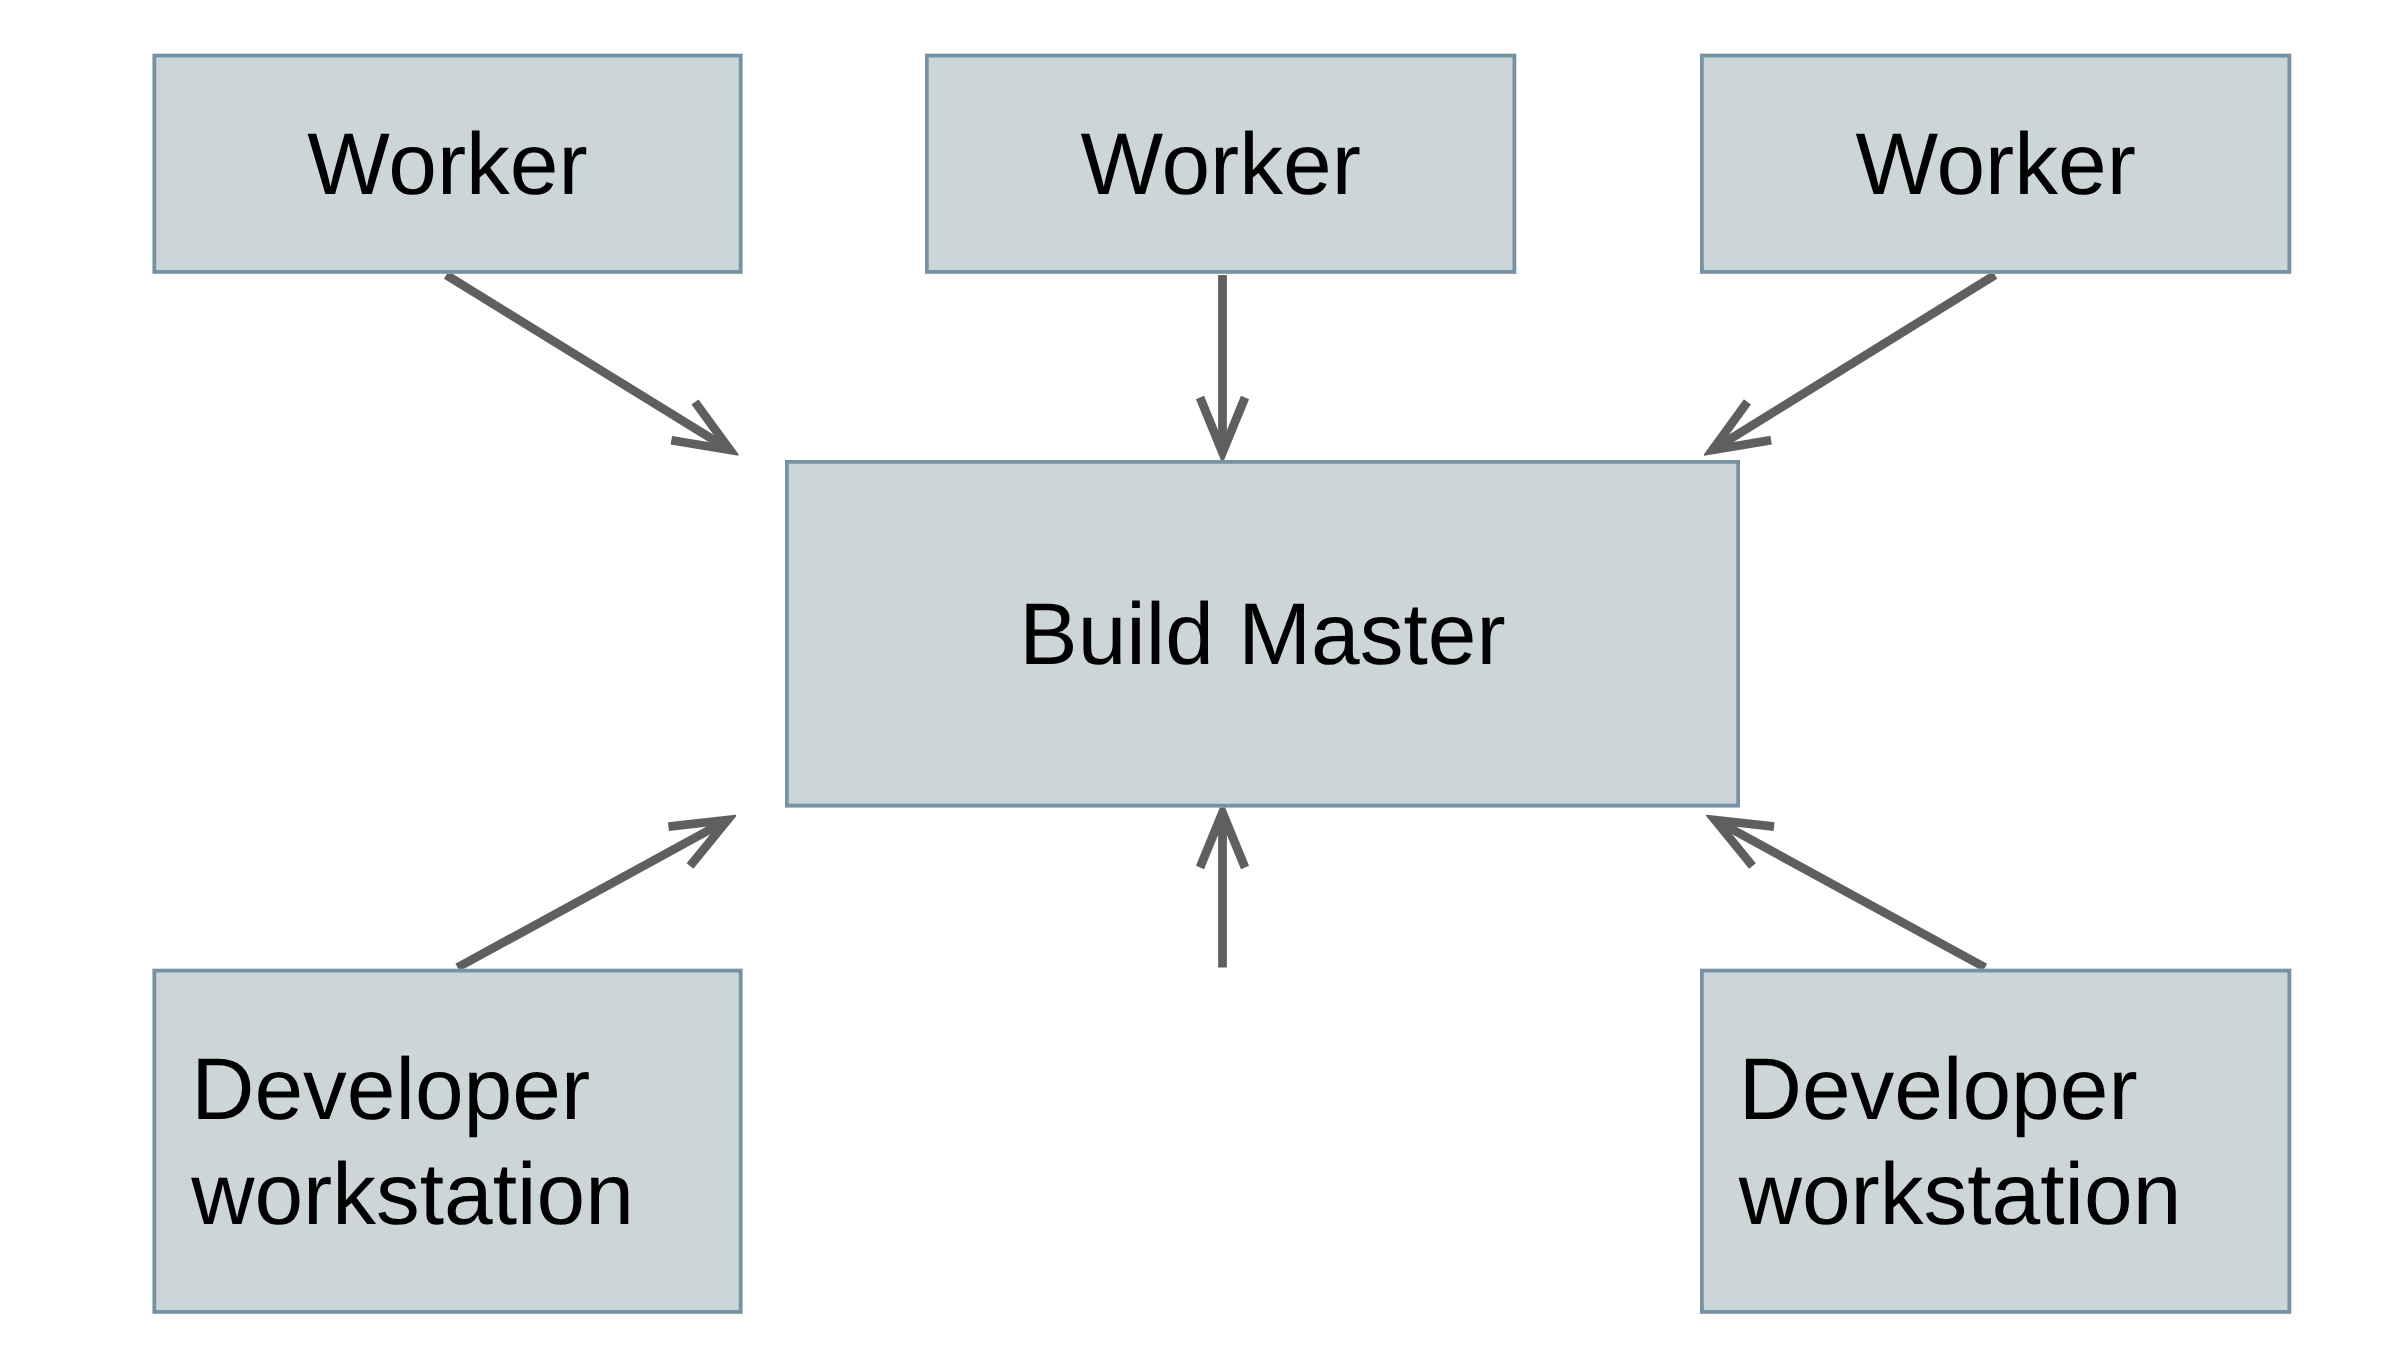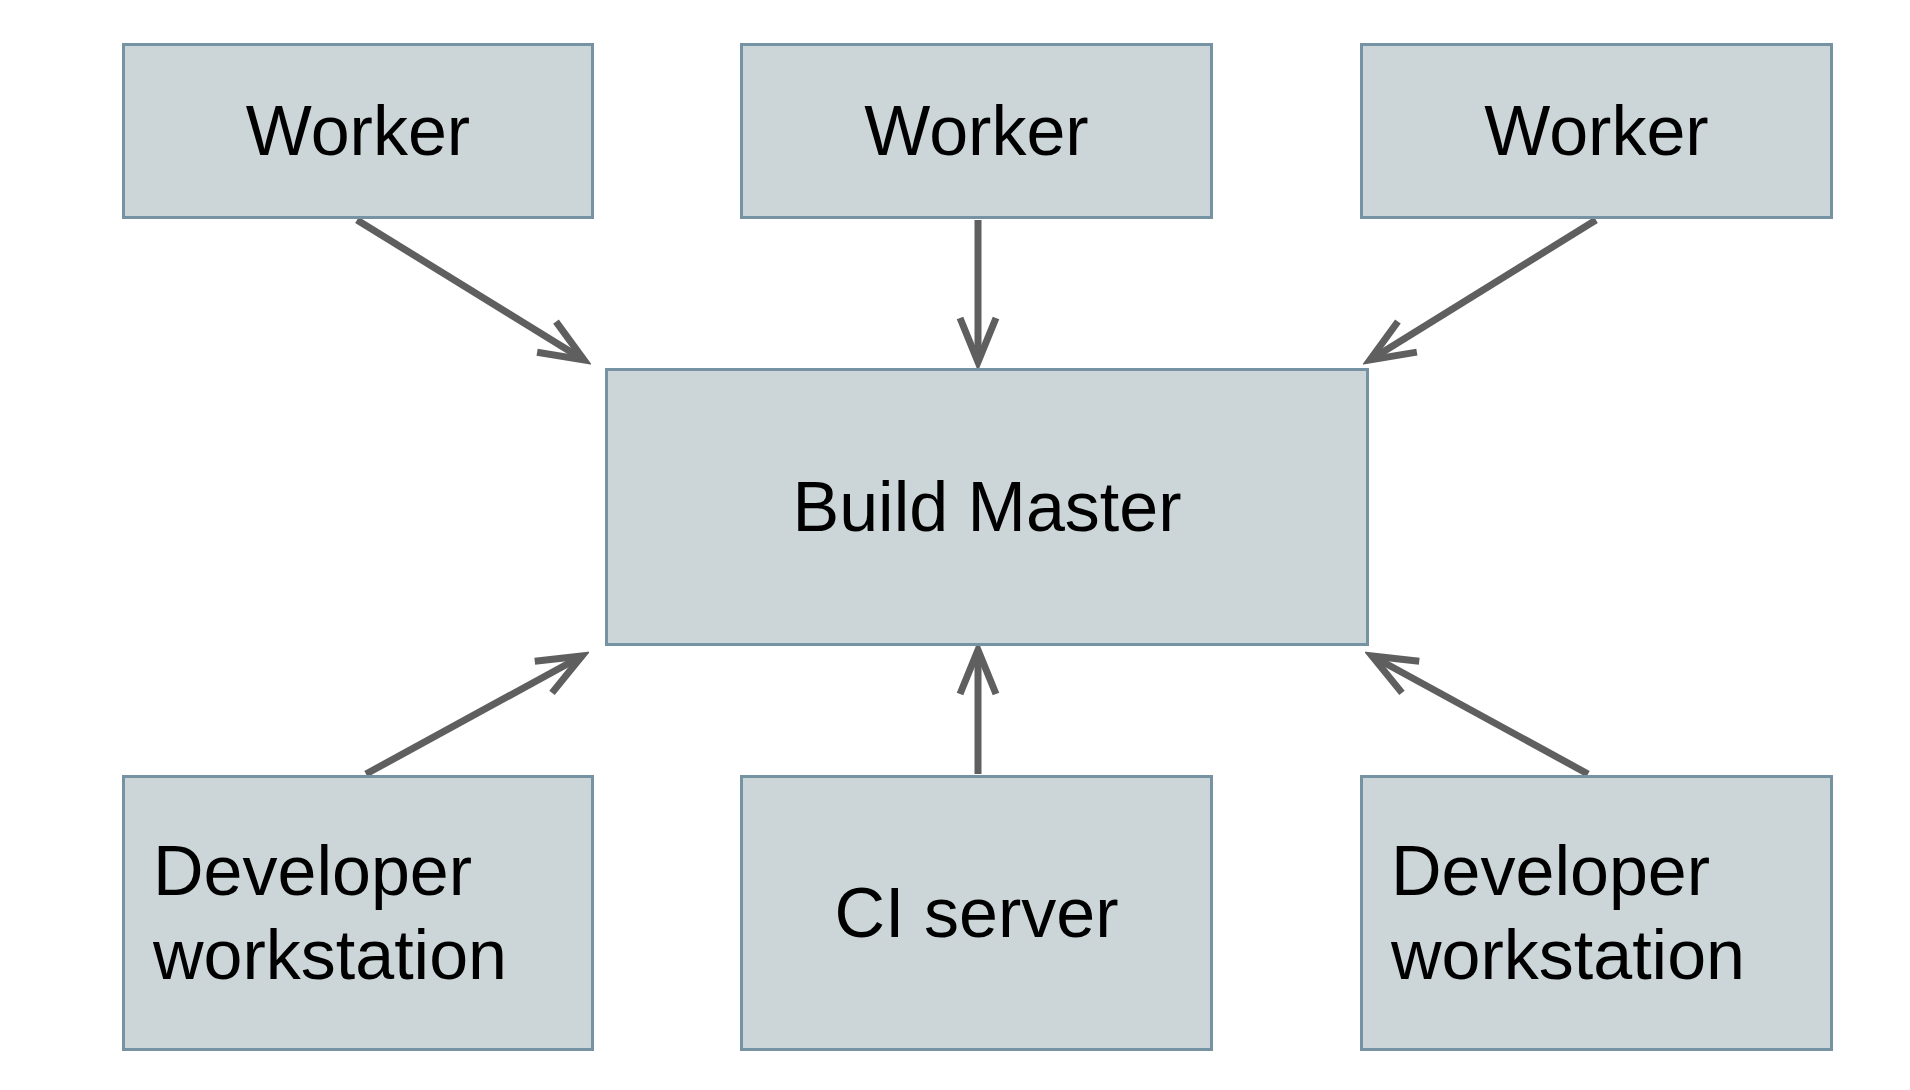--- a/index.html
+++ b/index.html
@@ -29,21 +29,21 @@
     justify-content: center;
     text-align: left;
     color: #000000;
     font-size: 70px;
     line-height: 1.2;
     padding: 0 28px;
   }
   #node-worker-1      { left: 122px;  top: 43px;  width: 472px; height: 176px; }
   #node-worker-2      { left: 740px;  top: 43px;  width: 473px; height: 176px; }
   #node-worker-3      { left: 1360px; top: 43px;  width: 473px; height: 176px; }
-  #node-build-master  { left: 605px;  top: 368px; width: 764px; height: 278px; }
+  #node-build-master  { left: 628px;  top: 368px; width: 764px; height: 278px; }
   #node-dev-left      { left: 122px;  top: 775px; width: 472px; height: 276px; }
   #node-ci-server     { left: 740px;  top: 775px; width: 473px; height: 276px; }
   #node-dev-right     { left: 1360px; top: 775px; width: 473px; height: 276px; }
   .arrow-line {
     stroke: #5f5f5f;
     stroke-width: 7;
     fill: none;
   }
 </style>
 </head>
@@ -78,21 +78,18 @@
   </div>
 
   <div class="node" id="node-build-master">
     <span>Build Master</span>
   </div>
 
   <div class="node" id="node-dev-left">
     <span>Developer workstation</span>
   </div>
 
-  <div class="node" id="node-ci-server">
-    <span>CI server</span>
-  </div>
 
   <div class="node" id="node-dev-right">
     <span>Developer workstation</span>
   </div>
 
 </div>
 
 </body></html>

